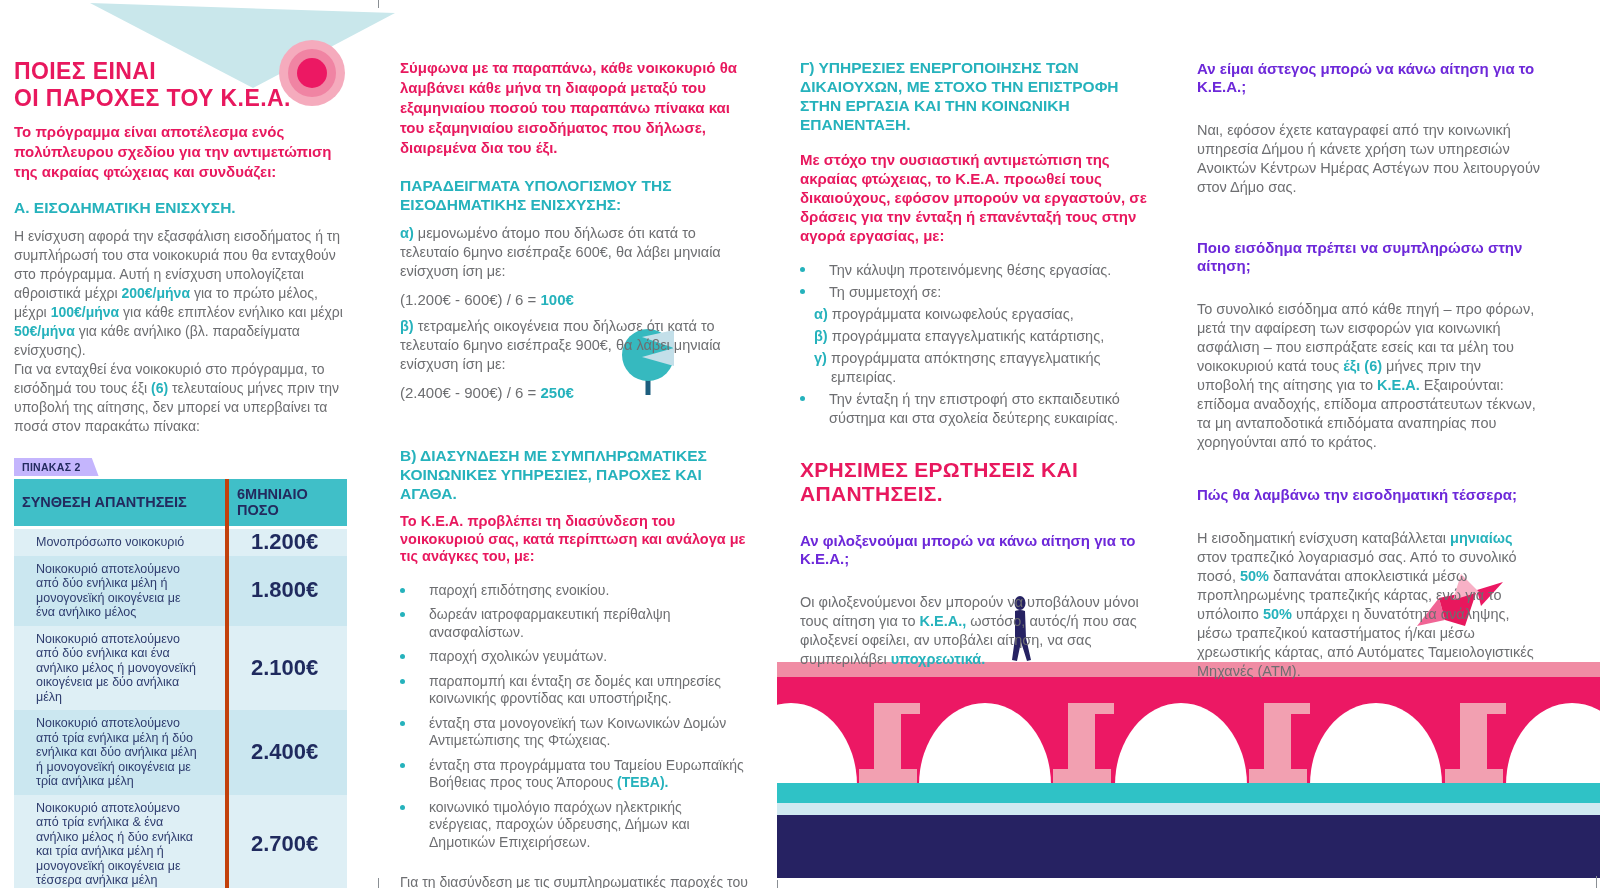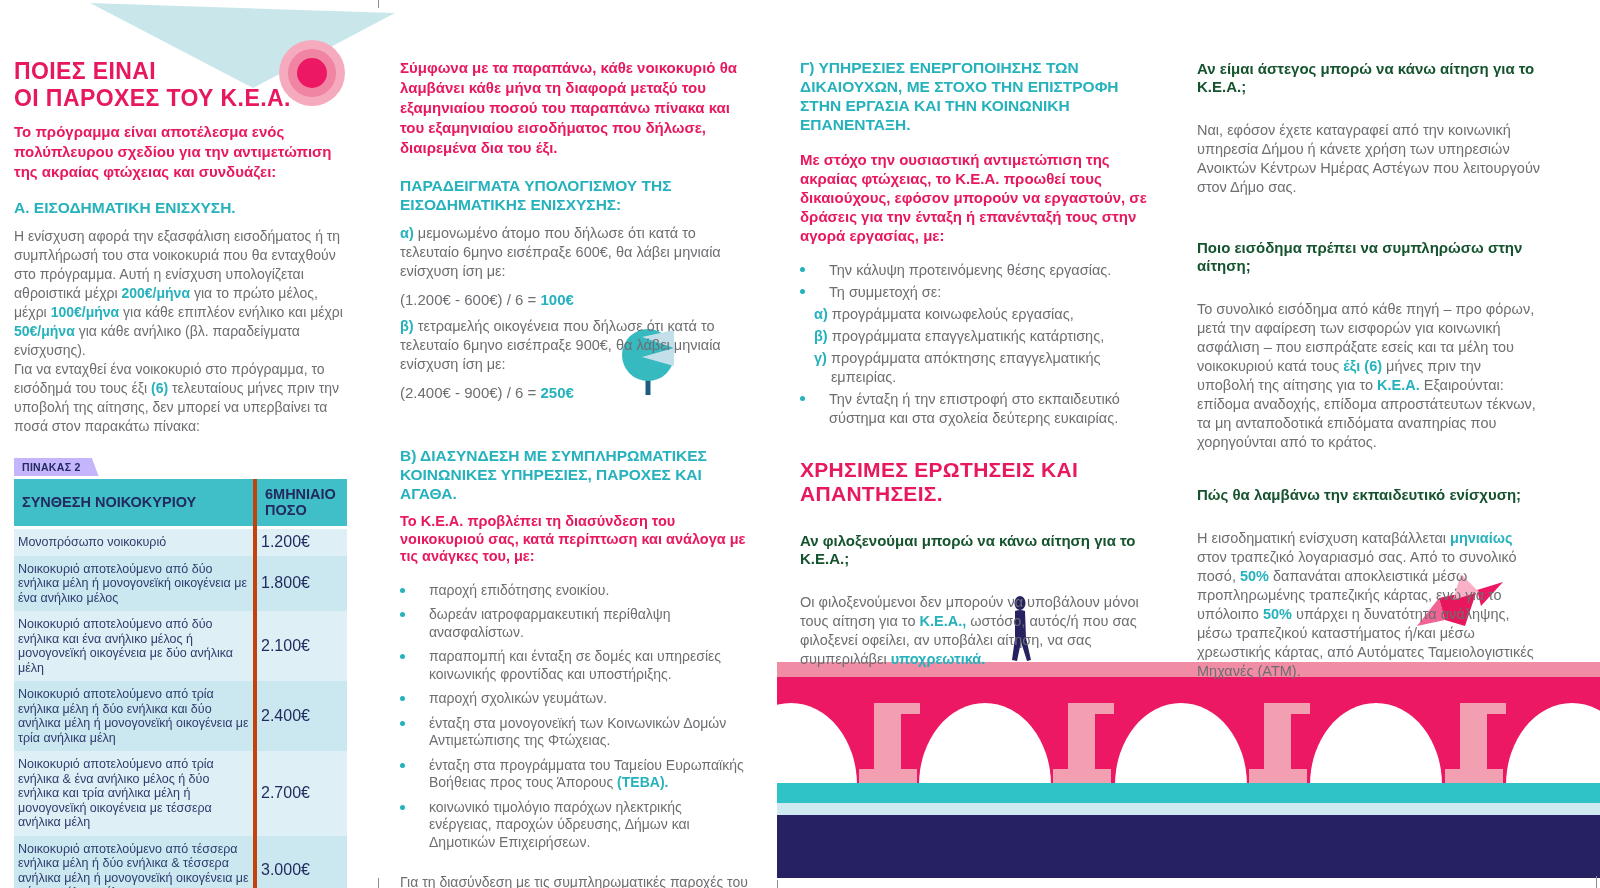--- a/index.html
+++ b/index.html
@@ -11,44 +11,44 @@
   #panel1{left:14px;width:333px;}
   #panel2{left:400px;width:348px;}
   #panel3{left:800px;width:352px;}
   #panel4{left:1197px;width:345px;}
 
   .doc-title{color:#e8185e;font-weight:bold;font-size:23px;line-height:27px;letter-spacing:.4px;margin:0 0 10px 0;}
   .pink{color:#e8185e;font-weight:bold;}
   .teal-head{color:#25b2bc;font-weight:bold;font-size:15.5px;line-height:19px;margin:16px 0 0 0;}
   .body-p{font-size:14px;line-height:19px;margin:10px 0 0 0;}
   .intro-p{font-size:15px;line-height:20px;margin:0;}
-  .q{color:#14532d;font-weight:bold;font-size:15px;line-height:18px;margin:26px 0 0 0;}
+  .q{color:#6d28d9;font-weight:bold;font-size:15px;line-height:18px;margin:26px 0 0 0;}
   .q:first-child{margin-top:2px;}
   .a{font-size:14.5px;line-height:19px;margin:25px 0 0 0;}
   .faq-title{color:#e8185e;font-weight:bold;font-size:21px;line-height:24px;margin:30px 0 0 0;letter-spacing:.3px;}
   .formula{font-size:15px;line-height:19px;margin:9px 0 0 0;}
   .seg-t{color:#25b2bc;font-weight:bold;}
   .seg-b{font-weight:bold;}
 
   
   ul.blist{list-style:none;margin:16px 0 0 0;padding:0;}
   ul.blist li{display:flex;gap:24px;margin:0 0 7px 0;font-size:14px;line-height:17.5px;}
   ul.blist .dot{flex:none;width:5px;height:5px;border-radius:50%;background:#25b2bc;margin-top:6px;}
   ul.blist.wide li{font-size:14.5px;line-height:19px;margin-bottom:3px;}
   .subitem{display:flex;gap:4px;margin:0 0 3px 14px;font-size:14.5px;line-height:19px;}
 
   
   .tbl-label{display:inline-block;background:#c4b5fd;color:#232a5e;font-size:10.5px;font-weight:bold;
     padding:3px 18px 3px 8px;clip-path:polygon(0 0,92% 0,100% 100%,0 100%);margin:22px 0 3px 0;letter-spacing:.3px;}
   table.tbl{border-collapse:collapse;width:100%;}
   table.tbl th{background:#40bfc8;color:#232a5e;text-align:left;vertical-align:middle;
     font-size:14.5px;line-height:15.5px;padding:8px 8px;border-bottom:3px solid #ffffff;}
-  table.tbl td{padding:6px 4px;font-size:12.5px;line-height:14.5px;color:#2e3c6e;vertical-align:middle;}
+  table.tbl td{padding:6px 22px;font-size:12.5px;line-height:14.5px;color:#2e3c6e;vertical-align:middle;}
   table.tbl td.amt,table.tbl th.amt{width:74px;border-left:4px solid #c2410c;}
-  table.tbl td.amt{font-size:16px;font-weight:normal;color:#1f2a5e;}
+  table.tbl td.amt{font-size:22px;font-weight:bold;color:#1f2a5e;}
   table.tbl tr:nth-child(odd) td{background:#deeff5;}
   table.tbl tr:nth-child(even) td{background:#cbe7f0;}
 
   
   .deco{position:absolute;}
   .fold{position:absolute;width:1px;background:#8a8f94;}
 </style>
 </head>
 <body>
 
@@ -119,21 +119,21 @@
     </h1>
     <p class="intro-p pink">Το πρόγραμμα είναι αποτέλεσμα ενός πολύπλευρου σχεδίου για την αντιμετώπιση της ακραίας φτώχειας και συνδυάζει:</p>
     <h2 class="teal-head">Α. ΕΙΣΟΔΗΜΑΤΙΚΗ ΕΝΙΣΧΥΣΗ.</h2>
     <p class="body-p"><span>Η ενίσχυση αφορά την εξασφάλιση εισοδήματος ή τη συμπλήρωσή του στα νοικοκυριά που θα ενταχθούν στο πρόγραμμα. Αυτή η ενίσχυση υπολογίζεται αθροιστικά μέχρι </span><span class="seg-t">200€/μήνα</span><span> για το πρώτο μέλος, μέχρι </span><span class="seg-t">100€/μήνα</span><span> για κάθε επιπλέον ενήλικο και μέχρι </span><span class="seg-t">50€/μήνα</span><span> για κάθε ανήλικο (βλ. παραδείγματα ενίσχυσης).</span></p>
     <p class="body-p" style="margin-top:0;"><span>Για να ενταχθεί ένα νοικοκυριό στο πρόγραμμα, το εισόδημά του τους έξι </span><span class="seg-t">(6)</span><span> τελευταίους μήνες πριν την υποβολή της αίτησης, δεν μπορεί να υπερβαίνει τα ποσά στον παρακάτω πίνακα:</span></p>
 
     <div class="tbl-label">ΠΙΝΑΚΑΣ 2</div>
     <table class="tbl">
       <thead>
         <tr>
-          <th>ΣΥΝΘΕΣΗ ΝΟΙΚΟΚΥΡΙΟΥ</th>
+          <th>ΣΥΝΘΕΣΗ ΑΠΑΝΤΗΣΕΙΣ</th>
           <th class="amt">6ΜΗΝΙΑΙΟ ΠΟΣΟ</th>
         </tr>
       </thead>
       <tbody>
         <tr>
           <td>Μονοπρόσωπο νοικοκυριό</td>
           <td class="amt">1.200€</td>
         </tr>
         <tr>
           <td>Νοικοκυριό αποτελούμενο από δύο ενήλικα μέλη ή μονογονεϊκή οικογένεια με ένα ανήλικο μέλος</td>
@@ -175,25 +175,25 @@
       <li>
           <span class="dot"></span>
           <span><span>παροχή επιδότησης ενοικίου.</span></span>
         </li>
       <li>
           <span class="dot"></span>
           <span><span>δωρεάν ιατροφαρμακευτική περίθαλψη ανασφαλίστων.</span></span>
         </li>
       <li>
           <span class="dot"></span>
+          <span><span>παροχή σχολικών γευμάτων.</span></span>
+        </li>
+      <li>
+          <span class="dot"></span>
           <span><span>παραπομπή και ένταξη σε δομές και υπηρεσίες κοινωνικής φροντίδας και υποστήριξης.</span></span>
-        </li>
-      <li>
-          <span class="dot"></span>
-          <span><span>παροχή σχολικών γευμάτων.</span></span>
         </li>
       <li>
           <span class="dot"></span>
           <span><span>ένταξη στα μονογονεϊκή των Κοινωνικών Δομών Αντιμετώπισης της Φτώχειας.</span></span>
         </li>
       <li>
           <span class="dot"></span>
           <span><span>ένταξη στα προγράμματα του Ταμείου Ευρωπαϊκής Βοήθειας προς τους Άπορους </span><span class="seg-t">(ΤΕΒΑ).</span></span>
         </li>
       <li>
@@ -243,17 +243,17 @@
     </h2>
     <p class="q">Αν φιλοξενούμαι μπορώ να κάνω αίτηση για το Κ.Ε.Α.;</p>
     <p class="a"><span>Οι φιλοξενούμενοι δεν μπορούν να υποβάλουν μόνοι τους αίτηση για το </span><span class="seg-t">Κ.Ε.Α.,</span><span> ωστόσο, αυτός/ή που σας φιλοξενεί οφείλει, αν υποβάλει αίτηση, να σας συμπεριλάβει </span><span class="seg-t">υποχρεωτικά.</span></p>
   </div>
 
   <div class="panel" id="panel4">
     <p class="q">Αν είμαι άστεγος μπορώ να κάνω αίτηση για το Κ.Ε.Α.;</p>
     <p class="a">Ναι, εφόσον έχετε καταγραφεί από την κοινωνική υπηρεσία Δήμου ή κάνετε χρήση των υπηρεσιών Ανοικτών Κέντρων Ημέρας Αστέγων που λειτουργούν στον Δήμο σας.</p>
     <p class="q" style="margin-top:42px;">Ποιο εισόδημα πρέπει να συμπληρώσω στην αίτηση;</p>
     <p class="a"><span>Το συνολικό εισόδημα από κάθε πηγή – προ φόρων, μετά την αφαίρεση των εισφορών για κοινωνική ασφάλιση – που εισπράξατε εσείς και τα μέλη του νοικοκυριού κατά τους </span><span class="seg-t">έξι (6)</span><span> μήνες πριν την υποβολή της αίτησης για το </span><span class="seg-t">Κ.Ε.Α.</span><span> Εξαιρούνται: επίδομα αναδοχής, επίδομα απροστάτευτων τέκνων, τα μη ανταποδοτικά επιδόματα αναπηρίας που χορηγούνται από το κράτος.</span></p>
-    <p class="q" style="margin-top:34px;">Πώς θα λαμβάνω την εκπαιδευτικό ενίσχυση;</p>
+    <p class="q" style="margin-top:34px;">Πώς θα λαμβάνω την εισοδηματική τέσσερα;</p>
     <p class="a"><span>Η εισοδηματική ενίσχυση καταβάλλεται </span><span class="seg-t">μηνιαίως</span><span> στον τραπεζικό  λογαριασμό σας. Από το συνολικό ποσό, </span><span class="seg-t">50%</span><span> δαπανάται αποκλειστικά μέσω προπληρωμένης τραπεζικής κάρτας, ενώ για το υπόλοιπο </span><span class="seg-t">50%</span><span> υπάρχει η δυνατότητα ανάληψης, μέσω τραπεζικού καταστήματος ή/και μέσω χρεωστικής κάρτας, από Αυτόματες Ταμειολογιστικές Μηχανές (ΑΤΜ).</span></p>
   </div>
 
 </div>
 
 </body></html>

